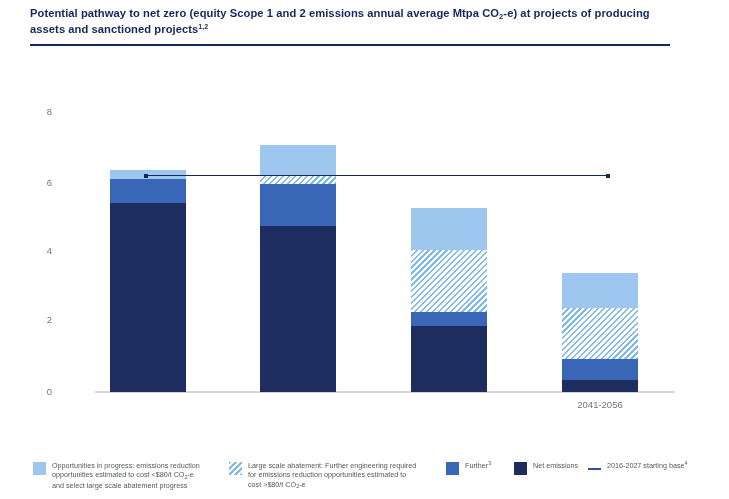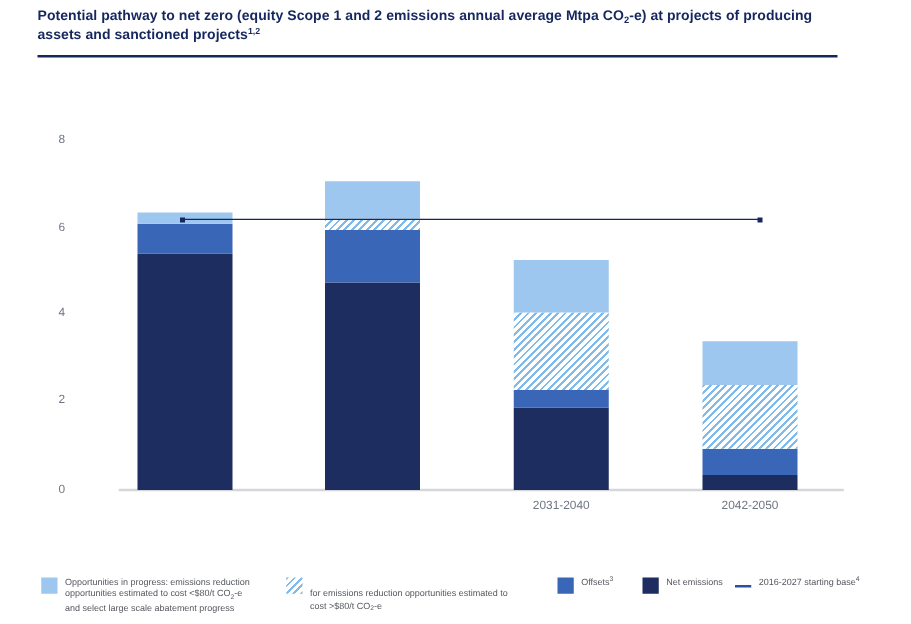--- a/index.html
+++ b/index.html
@@ -128,51 +128,50 @@
         <div class="seg hatch" style="height: 61.25px; bottom: 80.5px;"></div>
         <div class="seg light" style="height: 42px; bottom: 141.75px;"></div>
       </div>
     <div class="bar" id="bar3" style="left: 562px; height: 119px; top: 273px;">
         <div class="seg navy" style="height: 12.25px; bottom: 0px;"></div>
         <div class="seg mid" style="height: 21px; bottom: 12.25px;"></div>
         <div class="seg hatch" style="height: 50.75px; bottom: 33.25px;"></div>
         <div class="seg light" style="height: 35px; bottom: 84px;"></div>
       </div>
 
-    <div class="barlabel" style="left:379px">2031-2040</div>
-    <div class="barlabel" style="left:530px">2042-2050</div>
+    <div class="barlabel" style="left:530px">2041-2056</div>
 
     <div class="refline" id="refline" style="top: 175px; left: 145px; width: 464px;"></div>
     <div class="refcap" id="refcapL" style="top: 173.7px; left: 144px;"></div>
     <div class="refcap" id="refcapR" style="top: 173.7px; left: 606px;"></div>
   </div>
 
   <div class="legend">
 
     <div class="litem" style="left:33px;top:6px;width:190px">
       <span class="swatch light"></span>
       <span class="ltext">
         <span>Opportunities in progress: emissions reduction</span><br>
         <span>opportunities estimated to cost &lt;$80/t CO</span><sub>2</sub><span>-e</span><br>
         <span>and select large scale abatement progress</span>
       </span>
     </div>
 
     <div class="litem" style="left:229px;top:6px;width:205px">
       <span class="swatch hatch"></span>
       <span class="ltext">
-        <br>
+        <span>Large scale abatement: Further engineering required</span><br>
         <span>for emissions reduction opportunities estimated to</span><br>
         <span>cost &gt;$80/t CO</span><sub>2</sub><span>-e</span>
       </span>
     </div>
 
     <div class="litem" style="left:446px;top:6px">
       <span class="swatch mid"></span>
-      <span class="ltext"><span>Offsets</span><sup>3</sup></span>
+      <span class="ltext"><span>Further</span><sup>3</sup></span>
     </div>
 
     <div class="litem" style="left:514px;top:6px">
       <span class="swatch navy"></span>
       <span class="ltext">Net emissions</span>
     </div>
 
     <div class="litem" style="left:588px;top:6px">
       <span class="swatch line"></span>
       <span class="ltext"><span>2016-2027 starting base</span><sup>4</sup></span>

